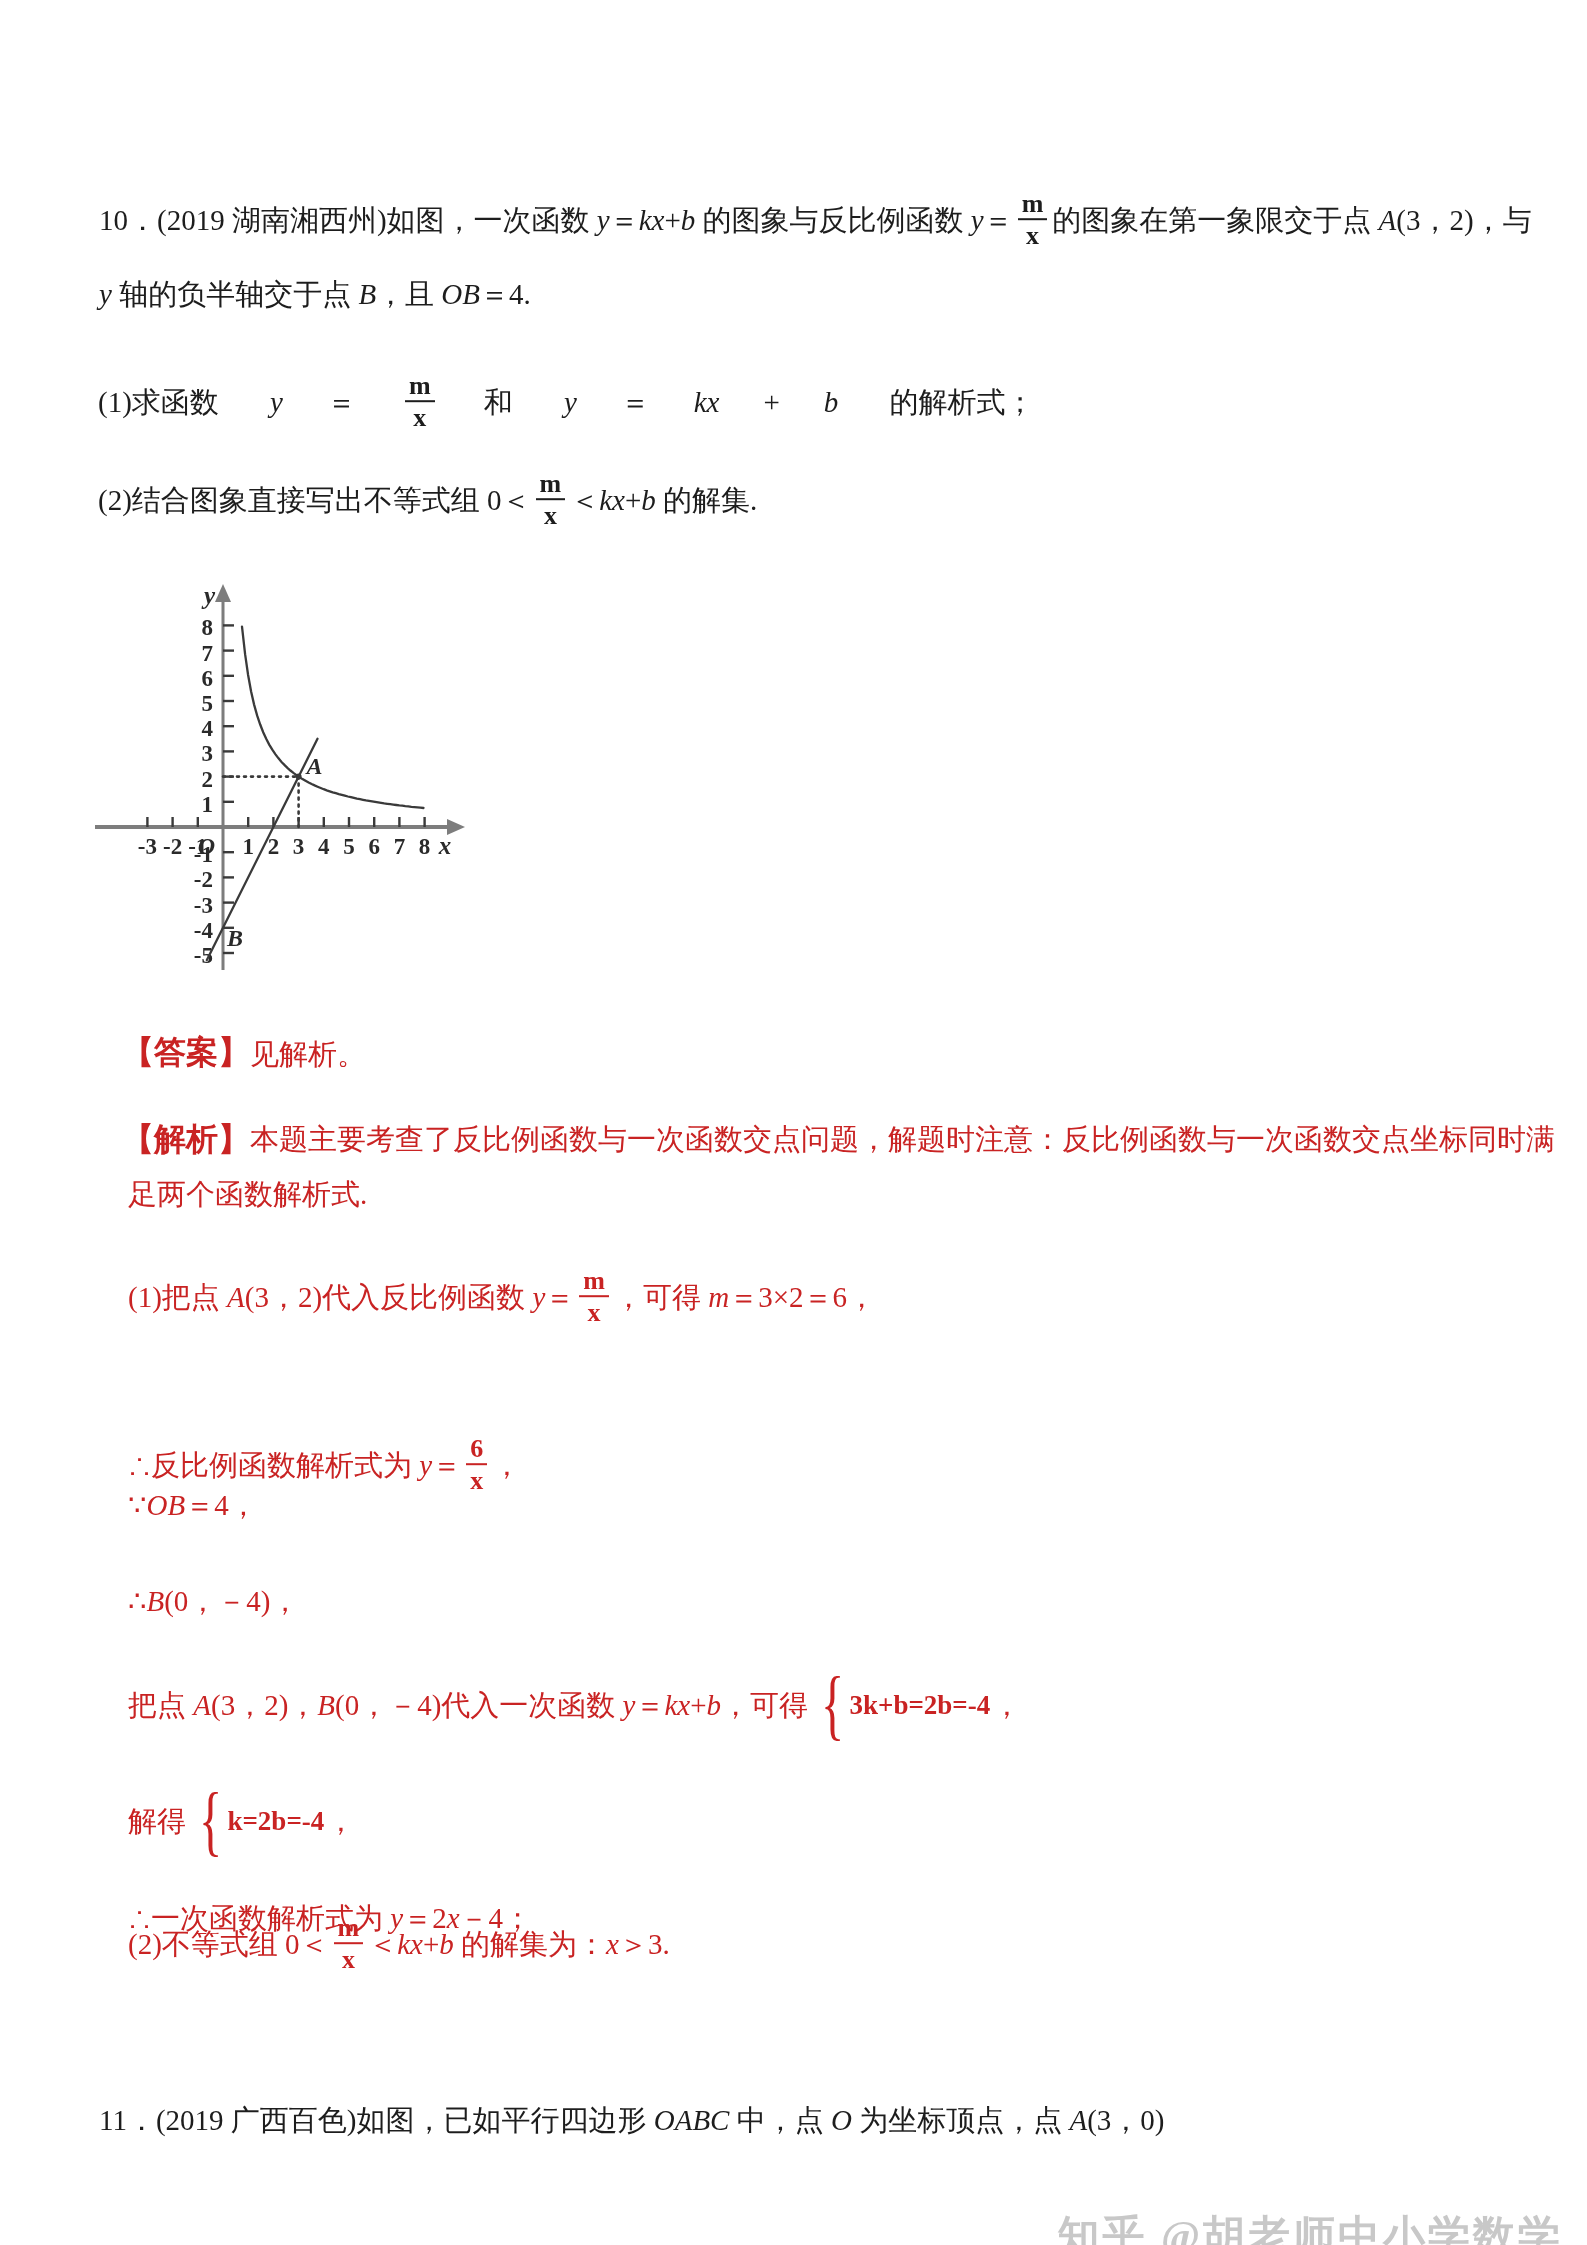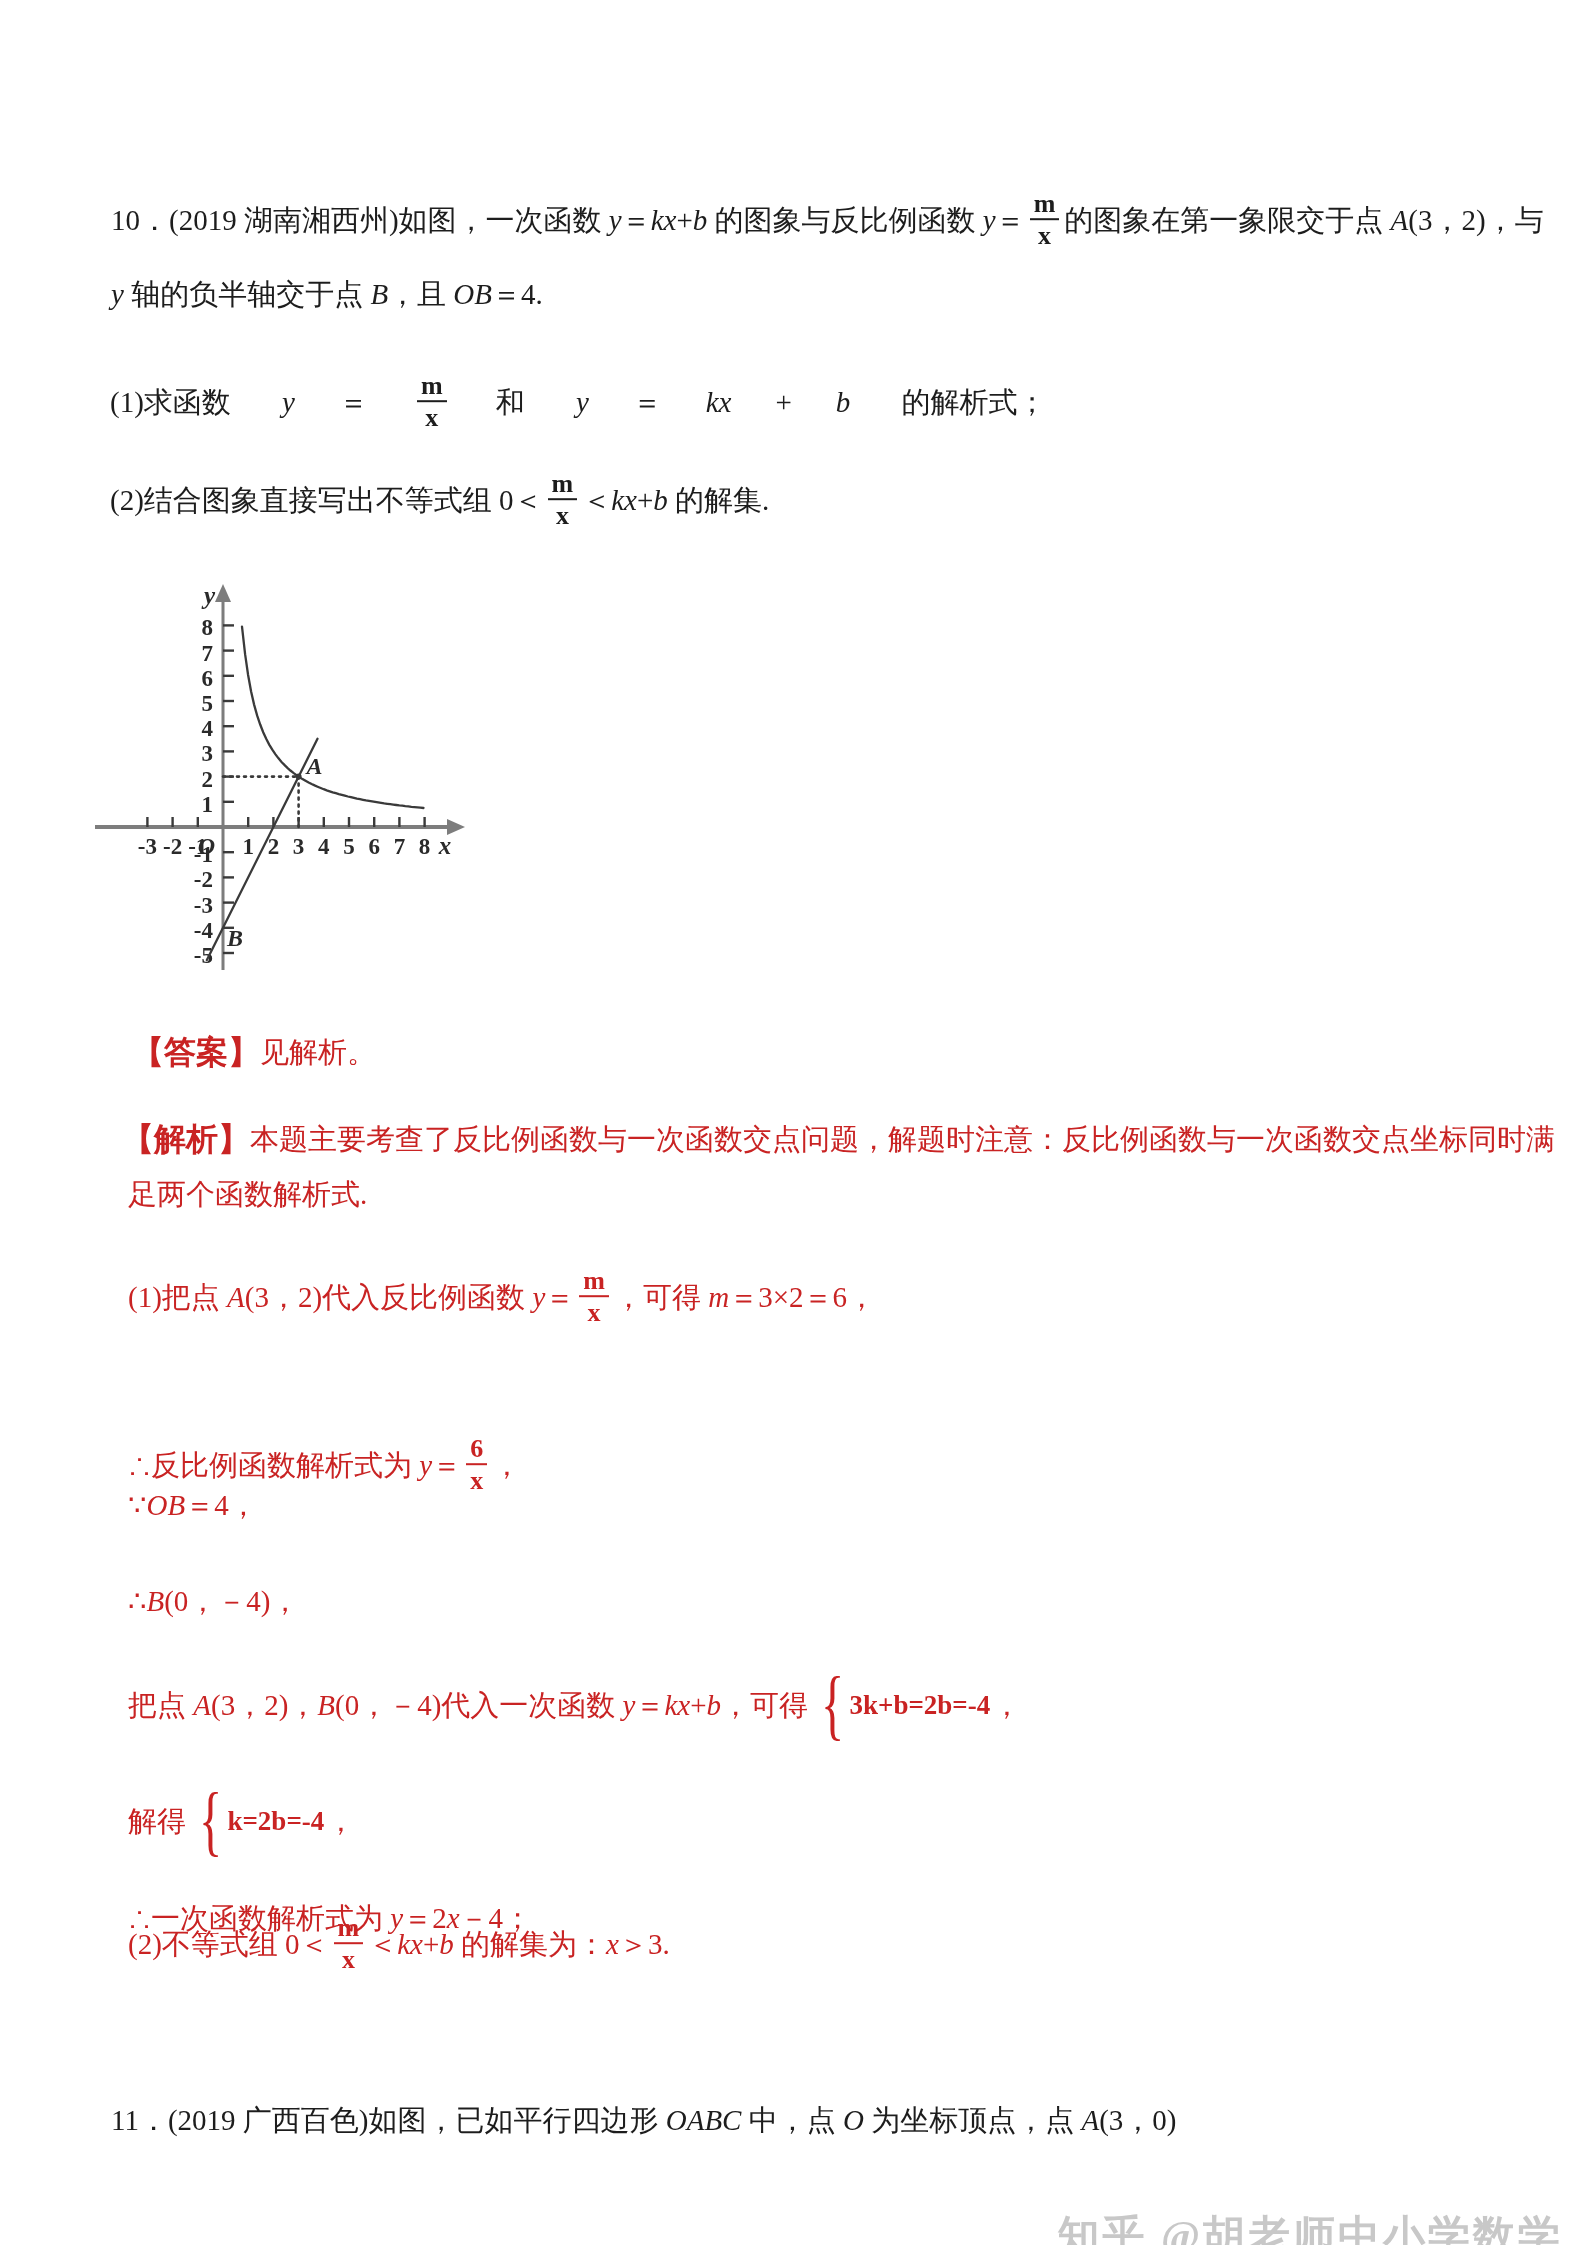--- a/index.html
+++ b/index.html
@@ -1,20 +1,20 @@
 <!DOCTYPE html>
 <html><head>
 <meta charset="utf-8">
 <style>
   html,body{margin:0;padding:0;background:#ffffff;}
   .page{position:relative;width:1587px;height:2245px;background:#ffffff;overflow:hidden;
         font-family:"Liberation Serif","DejaVu Serif",serif;}
   .para{position:absolute;display:flex;align-items:center;white-space:pre;
         font-size:29px;line-height:1.25;transform:translateY(-50%);}
-  .para.black{color:#1d1d1d;margin-left:12px;}
+  .para.black{color:#1d1d1d;}
   .para.red{color:#c92323;}
   .bh{font-weight:700;font-size:32px;}
   .v{font-style:italic;}
   .frac{display:inline-flex;flex-direction:column;align-items:center;margin:0 5px;
         font-size:26px;font-weight:600;line-height:1.05;font-style:normal;}
   .frac .num{padding:0 4px 1px;border-bottom:2.4px solid currentColor;}
   .frac .den{padding-top:2px;}
   .sys{display:inline-flex;align-items:center;margin:0 2px 0 6px;}
   .brace{font-size:78px;font-weight:400;line-height:0.8;transform:scaleX(0.62);margin-right:-2px;}
   .rows{display:flex;flex-direction:row;line-height:1.28;font-size:27px;font-weight:600;}
@@ -25,21 +25,21 @@
 </style>
 </head>
 <body>
 
 <div class="page">
   <main id="doc">
       <div class="para black" style="left: 99px; top: 220px;"><span class="t">10．(2019 湖南湘西州)如图，一次函数 </span><span class="v">y</span><span class="t">＝</span><span class="v">kx</span><span class="t">+</span><span class="v">b</span><span class="t"> 的图象与反比例函数 </span><span class="v">y</span><span class="t">＝</span><span class="frac"><span class="num">m</span><span class="den">x</span></span><span class="t">的图象在第一象限交于点 </span><span class="v">A</span><span class="t">(3，2)，与</span></div>
       <div class="para black" style="left: 99px; top: 294px;"><span class="v">y</span><span class="t"> 轴的负半轴交于点 </span><span class="v">B</span><span class="t">，且 </span><span class="v">OB</span><span class="t">＝4.</span></div>
       <div class="para black" style="left: 98px; top: 402px; gap: 44px;"><span class="t">(1)求函数 </span><span class="v">y</span><span class="t">＝</span><span class="frac"><span class="num">m</span><span class="den">x</span></span><span class="t">和 </span><span class="v">y</span><span class="t">＝</span><span class="v">kx</span><span class="t">+</span><span class="v">b</span><span class="t"> 的解析式；</span></div>
       <div class="para black" style="left: 98px; top: 500px;"><span class="t">(2)结合图象直接写出不等式组 0＜</span><span class="frac"><span class="num">m</span><span class="den">x</span></span><span class="t">＜</span><span class="v">kx</span><span class="t">+</span><span class="v">b</span><span class="t"> 的解集.</span></div>
-      <div class="para red" style="left: 132px; top: 1052px;"><span class="bh">【答案】</span><span class="t">见解析。</span></div>
+      <div class="para red" style="left: 122px; top: 1052px; align-items: flex-end;"><span class="bh">【答案】</span><span class="t">见解析。</span></div>
       <div class="para red" style="left: 122px; top: 1139px;"><span class="bh">【解析】</span><span class="t">本题主要考查了反比例函数与一次函数交点问题，解题时注意：反比例函数与一次函数交点坐标同时满</span></div>
       <div class="para red" style="left: 128px; top: 1194px;"><span class="t">足两个函数解析式.</span></div>
       <div class="para red" style="left: 128px; top: 1297px;"><span class="t">(1)把点 </span><span class="v">A</span><span class="t">(3，2)代入反比例函数 </span><span class="v">y</span><span class="t">＝</span><span class="frac"><span class="num">m</span><span class="den">x</span></span><span class="t">，可得 </span><span class="v">m</span><span class="t">＝3×2＝6，</span></div>
       <div class="para red" style="left: 128px; top: 1465px;"><span class="t">∴反比例函数解析式为 </span><span class="v">y</span><span class="t">＝</span><span class="frac"><span class="num">6</span><span class="den">x</span></span><span class="t">，</span></div>
       <div class="para red" style="left: 128px; top: 1505px;"><span class="t">∵</span><span class="v">OB</span><span class="t">＝4，</span></div>
       <div class="para red" style="left: 128px; top: 1601px;"><span class="t">∴</span><span class="v">B</span><span class="t">(0，－4)，</span></div>
       <div class="para red" style="left: 128px; top: 1705px;"><span class="t">把点 </span><span class="v">A</span><span class="t">(3，2)，</span><span class="v">B</span><span class="t">(0，－4)代入一次函数 </span><span class="v">y</span><span class="t">＝</span><span class="v">kx</span><span class="t">+</span><span class="v">b</span><span class="t">，可得</span><span class="sys"><span class="brace">{</span><span class="rows"><span class="row">3k+b=2</span><span class="row">b=-4</span></span></span><span class="t">，</span></div>
       <div class="para red" style="left: 128px; top: 1821px;"><span class="t">解得</span><span class="sys"><span class="brace">{</span><span class="rows"><span class="row">k=2</span><span class="row">b=-4</span></span></span><span class="t">，</span></div>
       <div class="para red" style="left: 128px; top: 1918px;"><span class="t">∴一次函数解析式为 </span><span class="v">y</span><span class="t">＝2</span><span class="v">x</span><span class="t">－4；</span></div>
       <div class="para red" style="left: 128px; top: 1944px;"><span class="t">(2)不等式组 0＜</span><span class="frac"><span class="num">m</span><span class="den">x</span></span><span class="t">＜</span><span class="v">kx</span><span class="t">+</span><span class="v">b</span><span class="t"> 的解集为：</span><span class="v">x</span><span class="t">＞3.</span></div>

